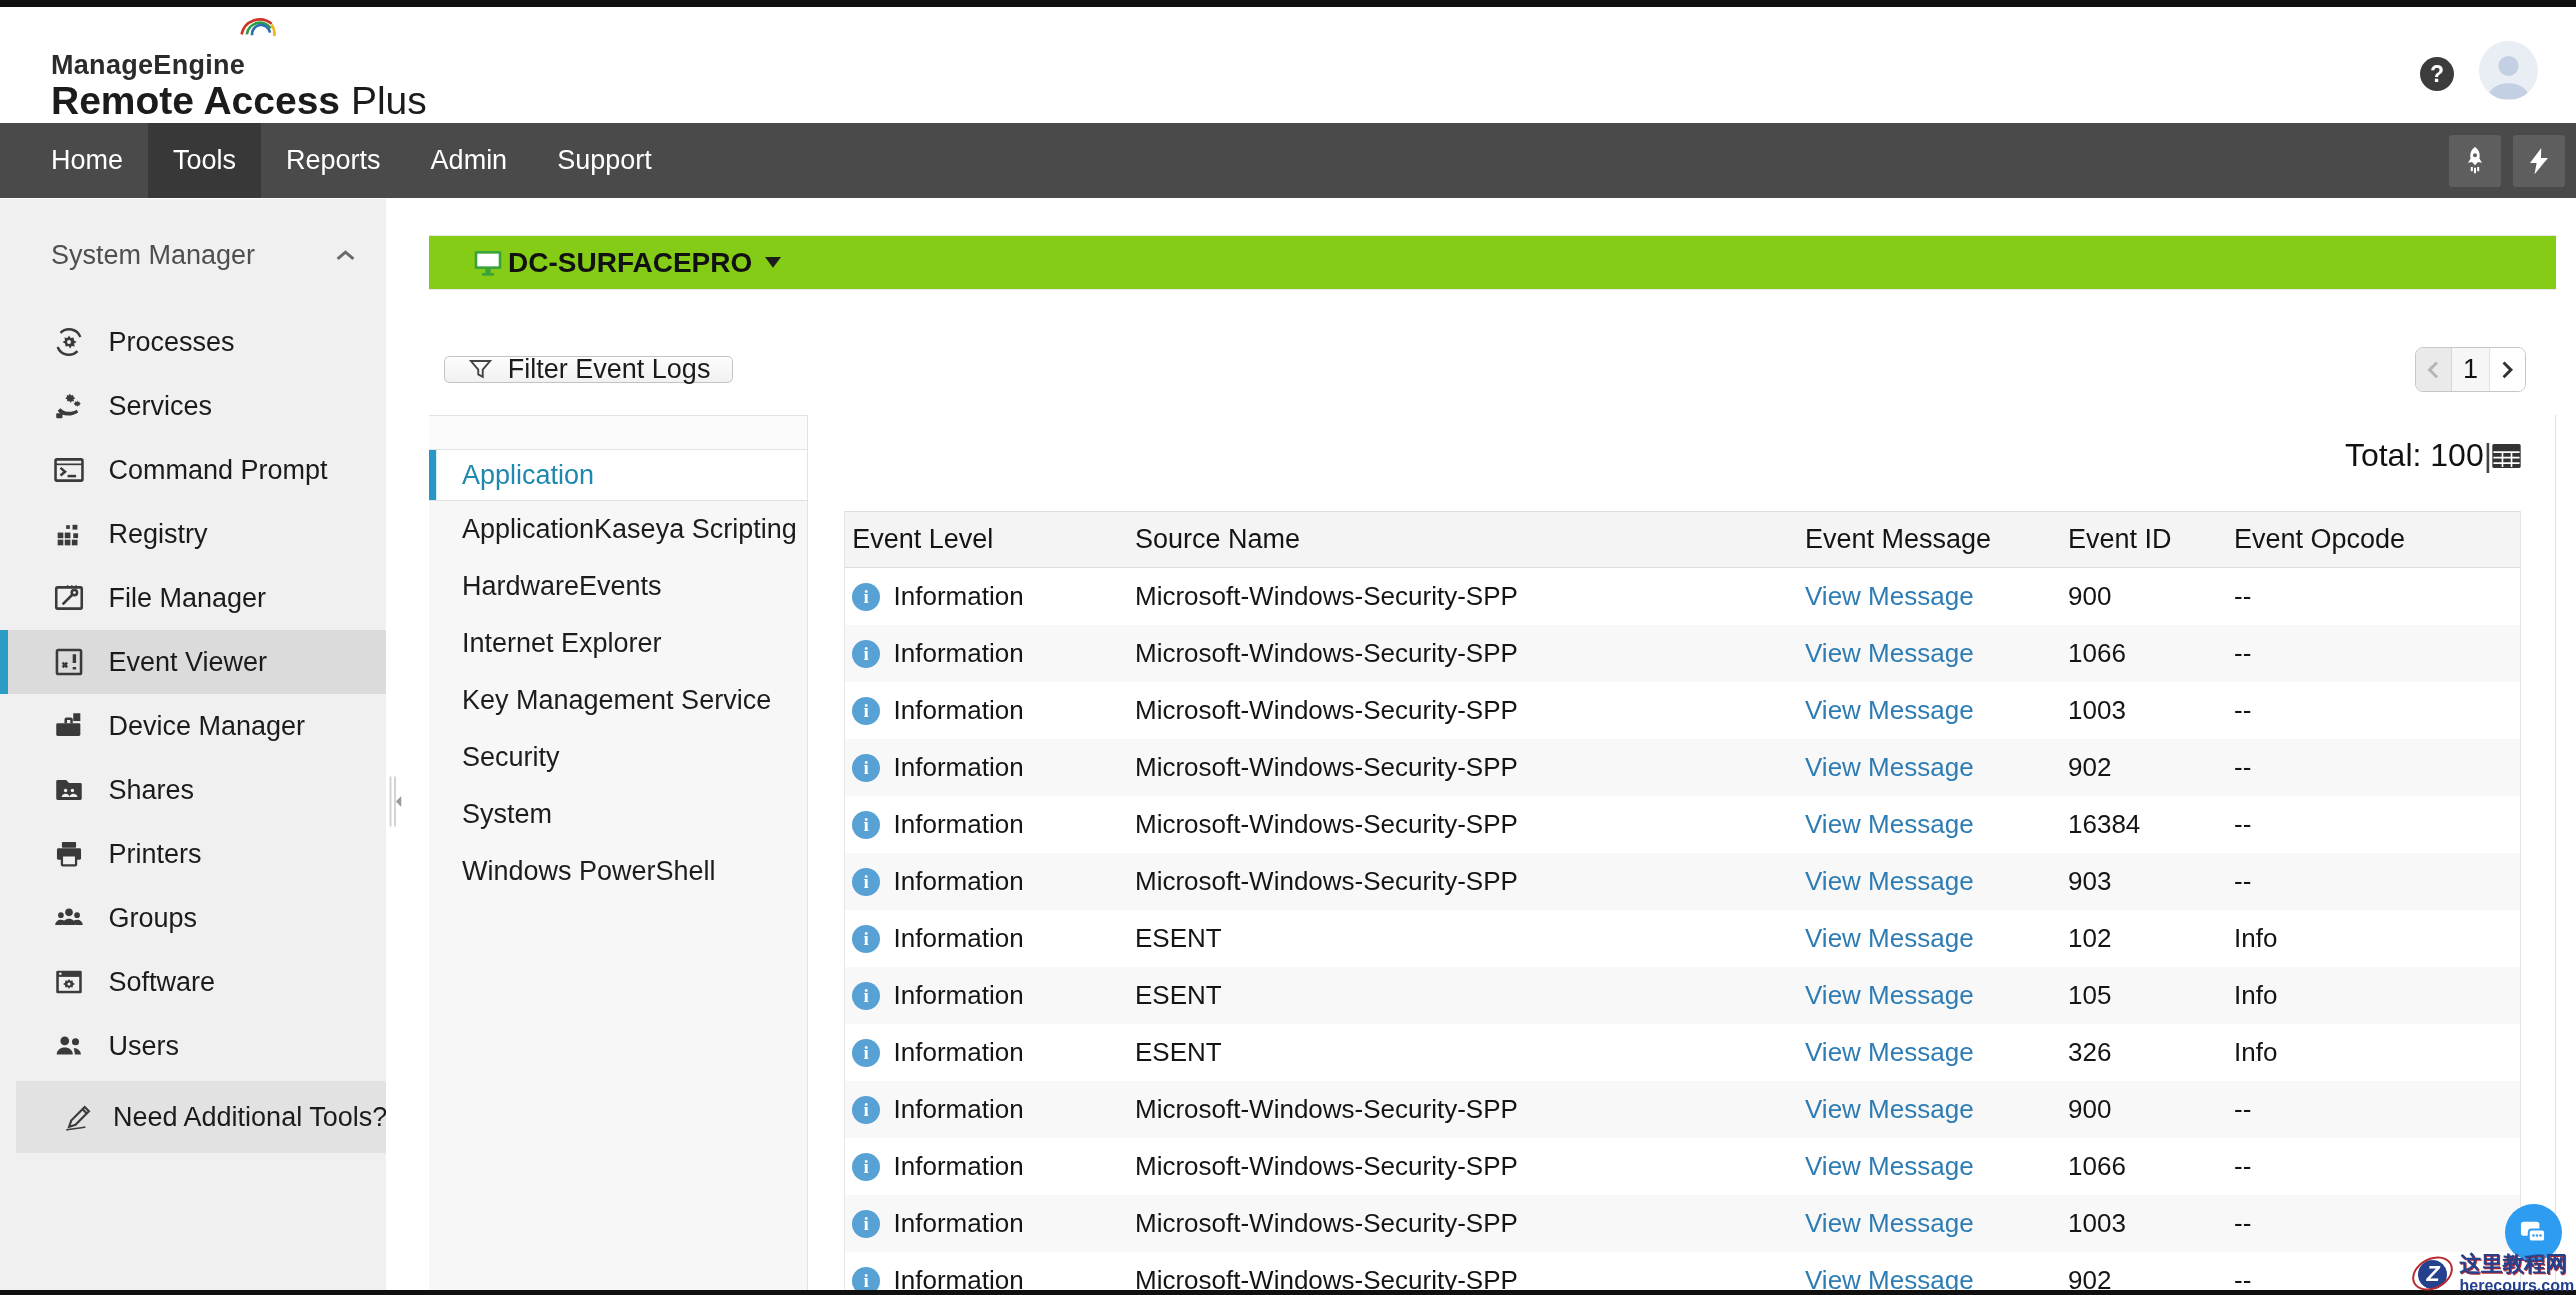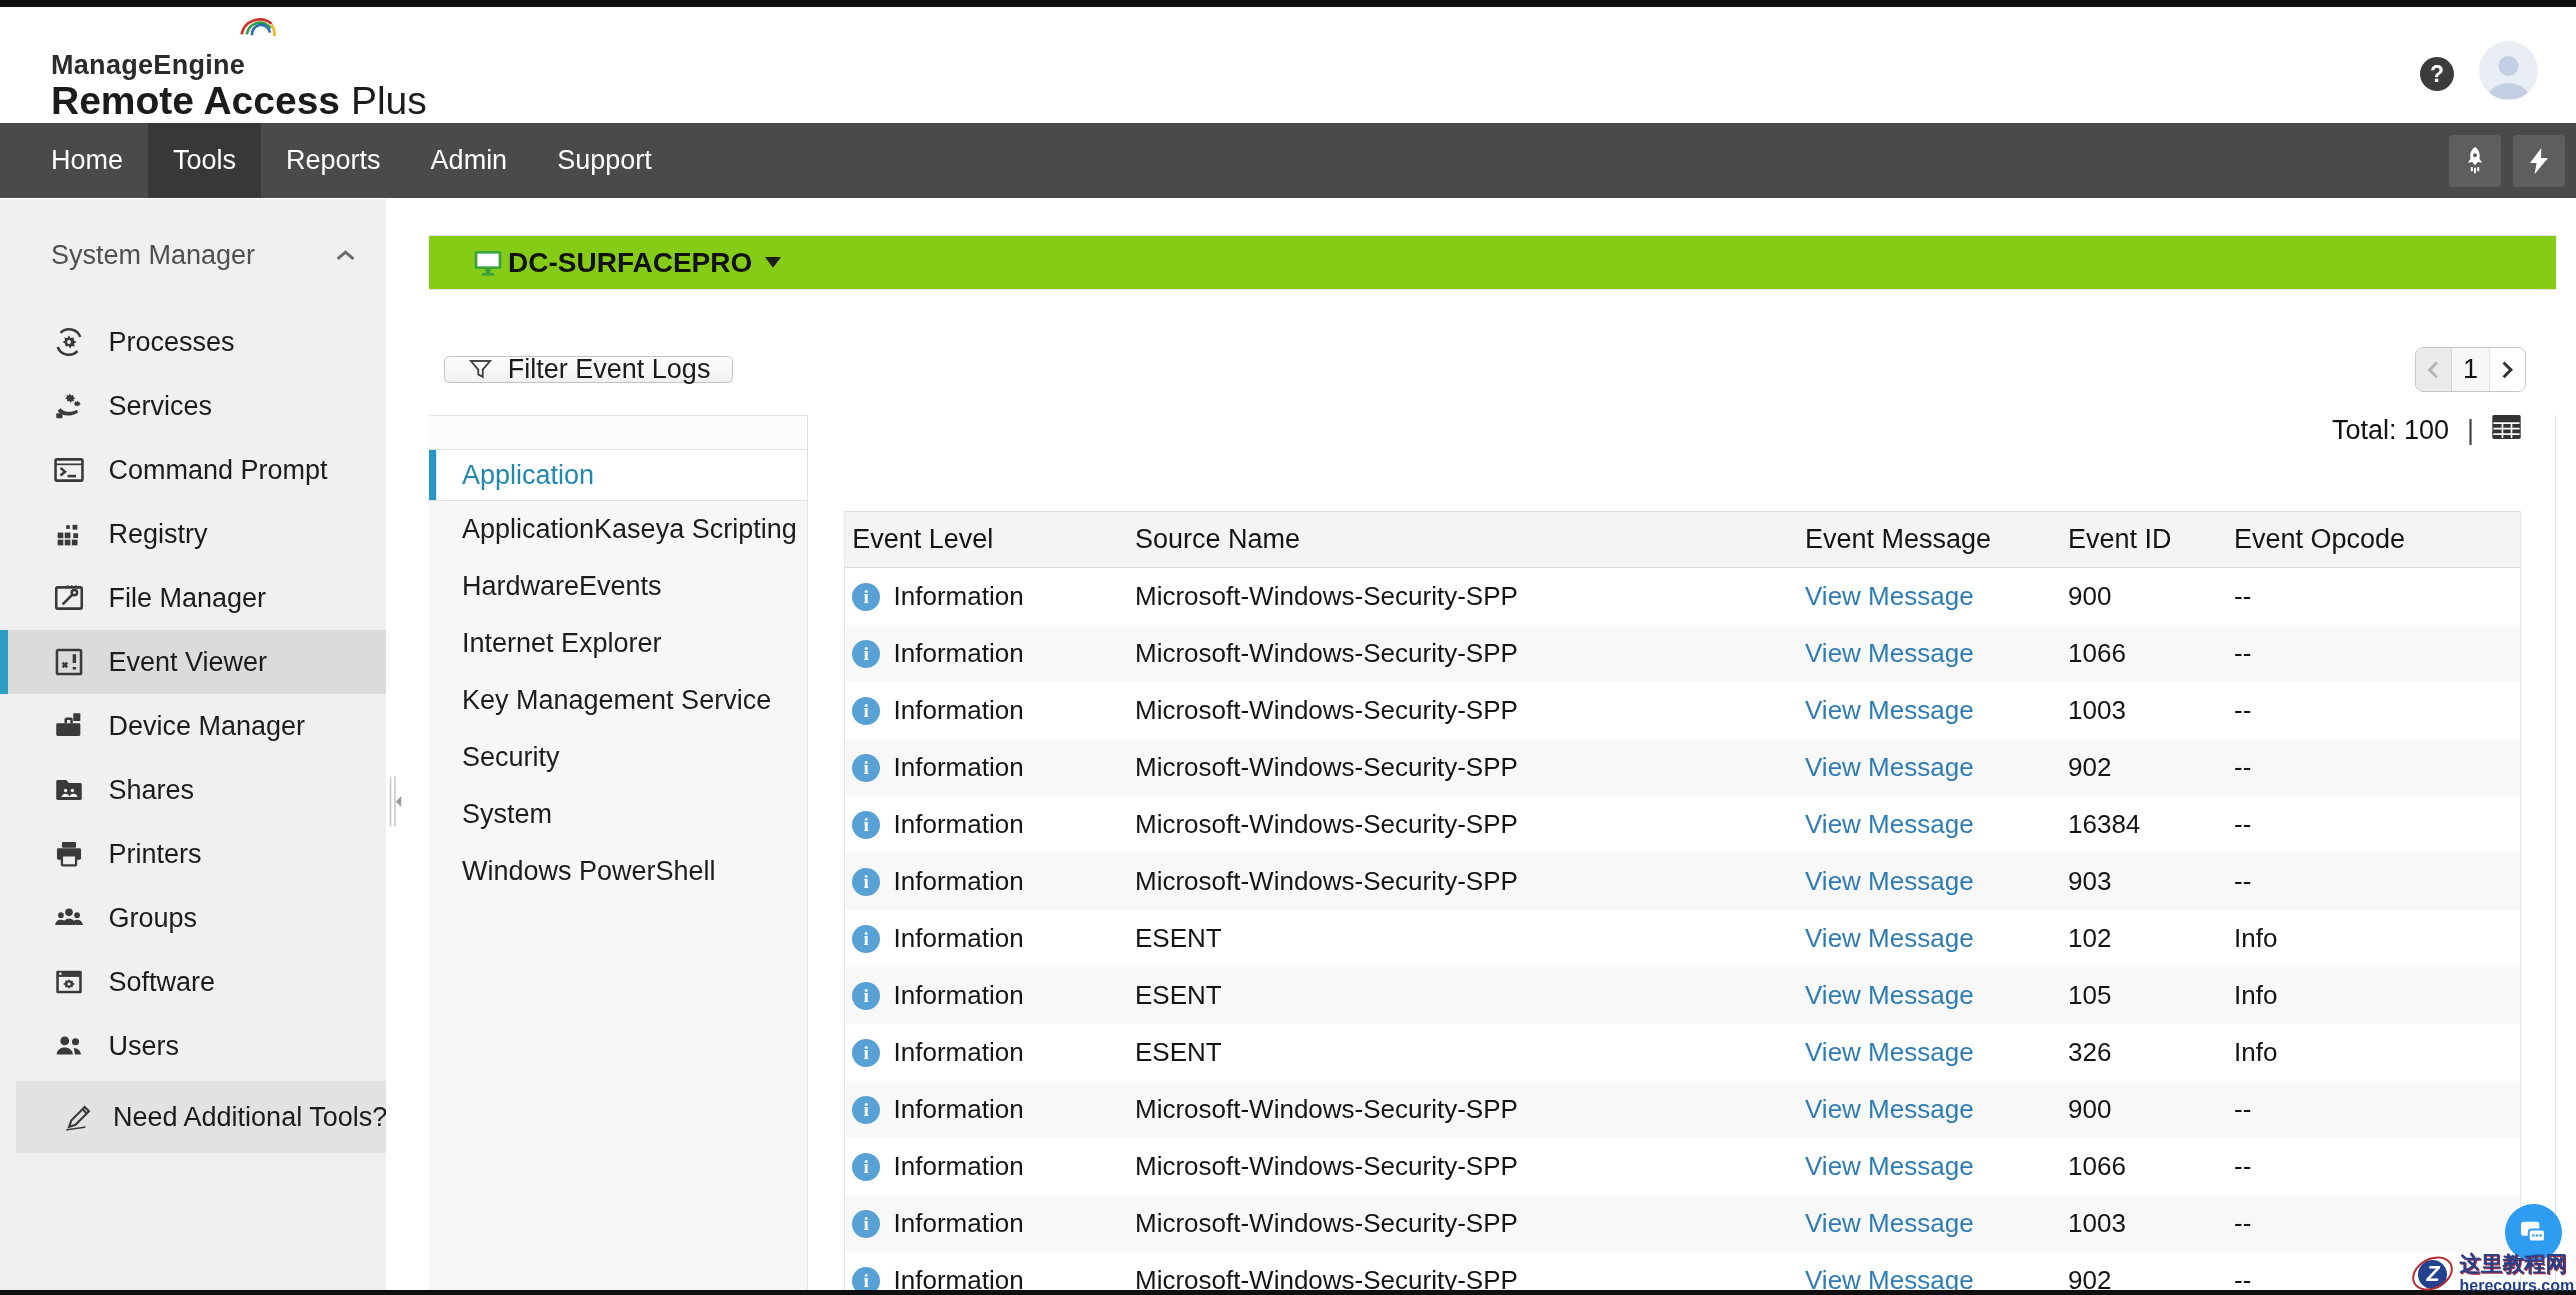--- a/index.html
+++ b/index.html
@@ -70,22 +70,22 @@
            border-right:0.9px solid #e0e0e0;box-sizing:border-box;}
   .tab-col{width:379px;flex:0 0 379px;background:#f7f7f7;border-top:0.9px solid #e2e2e2;
            border-right:0.9px solid #e2e2e2;box-sizing:border-box;}
   .tab-top{height:33px;background:#fbfbfb;border-bottom:0.9px solid #e2e2e2;}
   .log-tab{height:57px;display:flex;align-items:center;padding-left:33px;font-size:27px;
            color:#1c1c1c;cursor:pointer;box-sizing:border-box;}
   .log-tab.active{height:51px;background:#fff;border-bottom:0.9px solid #e2e2e2;color:#2088af;
                   box-shadow:inset 7.2px 0 0 #2997c5;}
 
   .table-col{flex:1;margin-left:36px;margin-right:37px;position:relative;display:flex;flex-direction:column;}
-  .table-meta{height:96px;display:flex;align-items:flex-start;justify-content:flex-end;
-              gap:18px;font-size:27px;color:#111;padding-bottom:14.3px;box-sizing:border-box;}
+  .table-meta{height:96px;display:flex;align-items:center;justify-content:flex-end;
+              font-size:32px;color:#111;padding-bottom:14.3px;box-sizing:border-box;}
   .meta-sep{color:#444;}
   .grid-btn{cursor:pointer;display:flex;align-items:flex-end;}
   .etable{border-left:0.9px solid #e5e5e5;border-right:0.9px solid #e5e5e5;flex:1;overflow:hidden;}
   .thead{display:flex;height:57px;background:#f4f4f4;border-top:0.9px solid #ddd;border-bottom:0.9px solid #ddd;
          align-items:center;font-size:27px;color:#141414;box-sizing:border-box;}
   .tr{display:flex;height:57px;align-items:center;font-size:26px;color:#141414;}
   .tbody .tr:nth-child(even){background:#f8f8f8;}
   .td,.th{box-sizing:border-box;overflow:hidden;white-space:nowrap;}
   .c-level{width:290px;padding-left:7.2px;display:flex;align-items:center;}
   .c-source{width:670px;}

